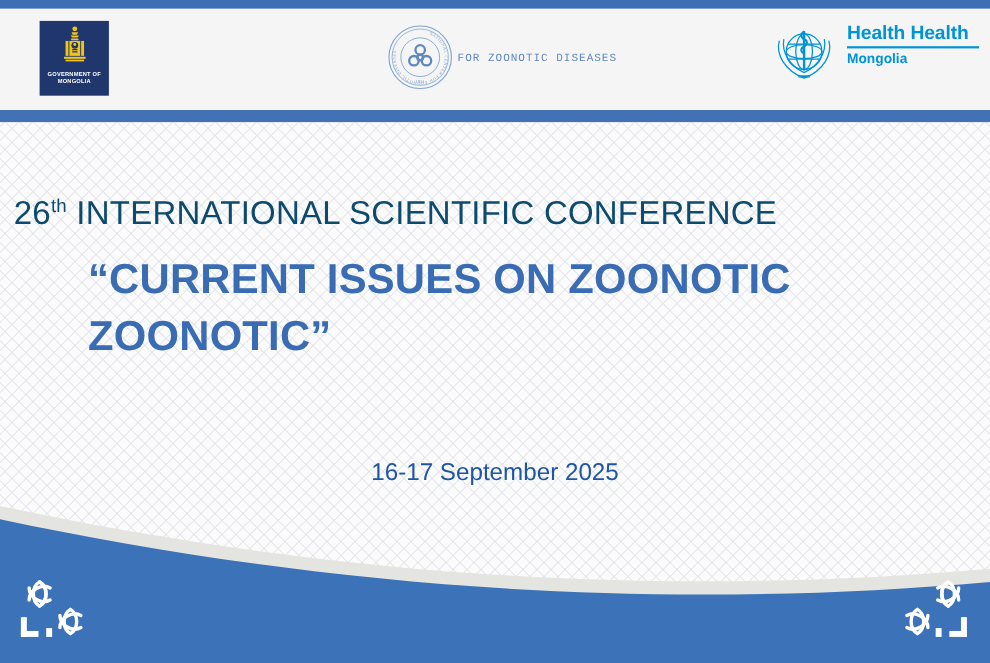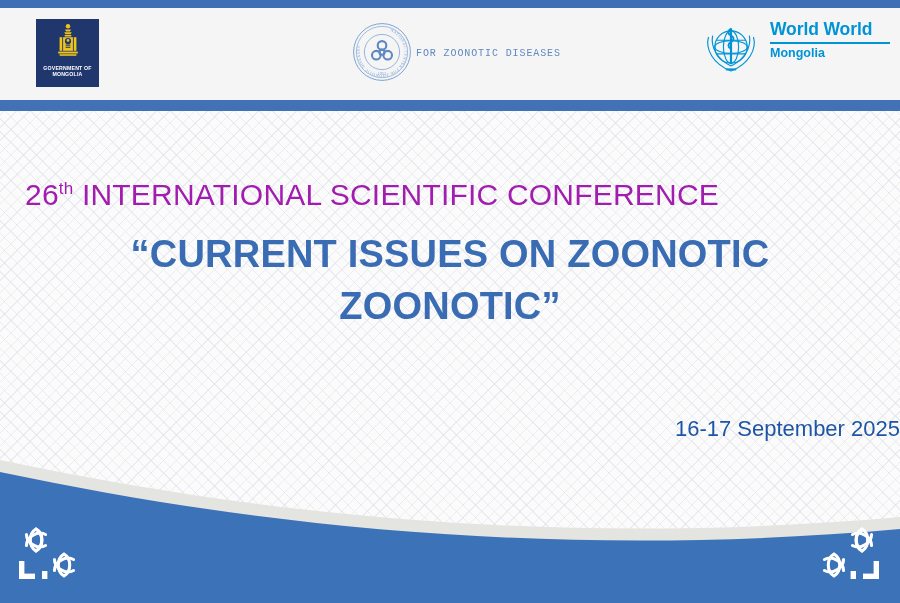--- a/index.html
+++ b/index.html
@@ -139,47 +139,46 @@
     font-size: 12.5px;
     font-weight: bold;
     line-height: 14px;
   }
 
   
   .conf-line {
     position: absolute;
     left: 0; top: 178px;
     width: 719px;
-    text-align: right;
-    color: #a21caf;
+    text-align: center;
+    color: #0c4a6e;
     font-size: 30px;
     font-weight: normal;
     letter-spacing: .2px;
   }
   .conf-line sup {
     font-size: 17px;
     vertical-align: super;
     line-height: 0;
   }
   .conf-title {
     position: absolute;
     left: 80px; top: 228px;
     width: 740px;
-    text-align: center;
     color: #3a6cb4;
     font-size: 38px;
     font-weight: bold;
     line-height: 52px;
     letter-spacing: .2px;
   }
   .meta {
     position: absolute;
     left: 0; top: 413px;
     width: 900px;
-    text-align: right;
+    text-align: center;
     color: #1f55a5;
     font-size: 22px;
     line-height: 31px;
   }
 
   
   .wave-wrap {
     position: absolute;
     left: 0; top: 455px;
     width: 900px; height: 148px;
@@ -267,21 +266,21 @@
         <path d="M12.6 15.6 c-2.2 11.6 5 24.2 18.4 30.4"></path>
         <path d="M49.4 15.6 c2.2 11.6 -5 24.2 -18.4 30.4"></path>
       </g>
       <g fill="#0093d5">
         <rect x="29.9" y="8.2" width="2.2" height="36" rx=".6"></rect>
         <path d="M31 8.5 c-3.4 2.2 -3.4 5.4 0 7 c3.4 1.6 3.4 4.8 0 6.6 c-3.4 1.8 -3.4 5 0 6.6" fill="none" stroke="#0093d5" stroke-width="1.9"></path>
         <path d="M25.8 48.4 h10.4 v2 h-10.4 z"></path>
       </g>
     </svg>
     <div class="who-words">
-      <div class="who-l1">World World</div>
+      <div class="who-l1">Health Health</div>
       <div class="who-rule"></div>
       <div class="who-country">Mongolia</div>
     </div>
   </div>
 
   <div class="conf-line">
     <span>26</span><sup>th</sup><span> INTERNATIONAL SCIENTIFIC CONFERENCE</span>
   </div>
 
   <div class="conf-title">

